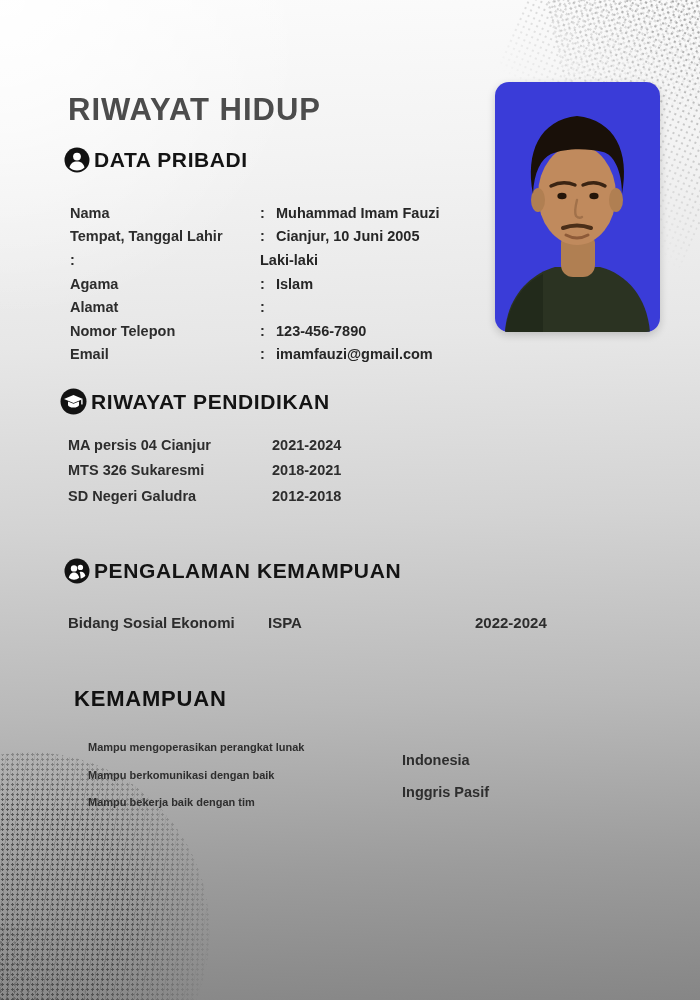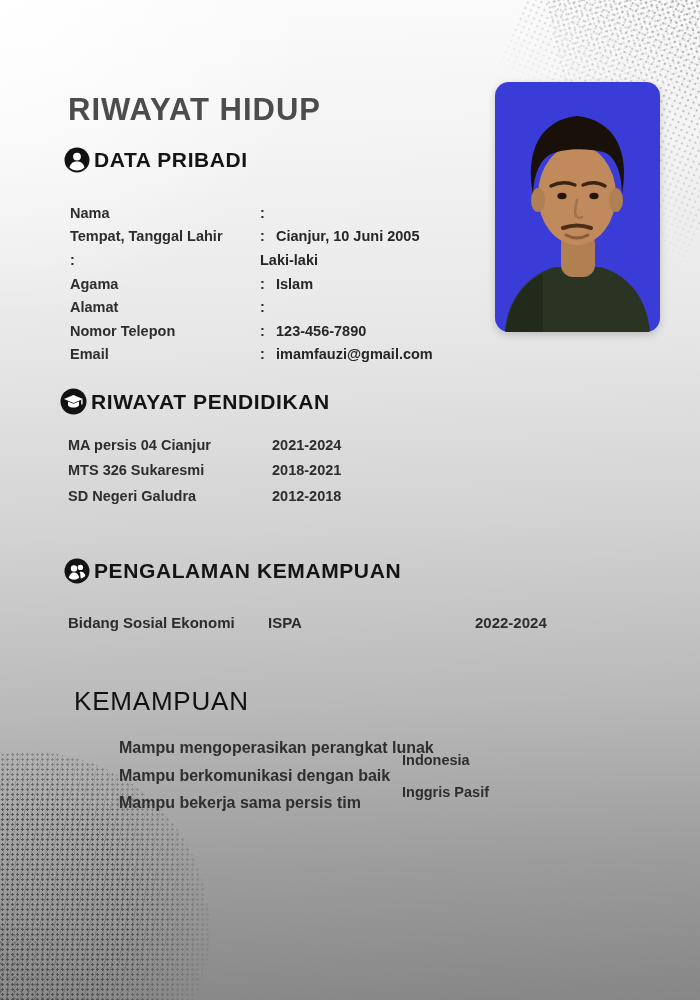--- a/index.html
+++ b/index.html
@@ -50,37 +50,37 @@
     position:absolute;left:68px;top:92px;
     font-size:31px;font-weight:800;color:#4c4c4c;letter-spacing:1px;
   }
   
   .sec-header{position:absolute;display:flex;align-items:center;gap:4px;}
   .sec-header .txt{font-size:21px;font-weight:800;color:#141414;letter-spacing:.6px;}
   .sec-header svg{display:block;}
   .hdr-personal{left:64px;top:147px;}
   .hdr-education{left:60px;top:388px;}
   .hdr-organization{left:64px;top:558px;}
-  .hdr-skills{position:absolute;left:74px;top:686px;font-size:26px;font-weight:400;color:#111;letter-spacing:.8px;}
+  .hdr-skills{position:absolute;left:74px;top:686px;font-size:22px;font-weight:700;color:#111;letter-spacing:.8px;}
   
   .personal-fields{position:absolute;left:52px;top:201px;width:420px;margin-left:18px;}
   .field-row{display:grid;grid-template-columns:190px 16px 1fr;height:23.6px;align-items:center;
     font-size:14.5px;color:#2d2d2d;font-weight:700;}
   .field-row .f-value{font-weight:700;color:#262626;white-space:nowrap;}
   
   .education-rows{position:absolute;left:68px;top:432px;width:350px;}
   .edu-row{display:grid;grid-template-columns:204px 1fr;height:25.5px;align-items:center;
     font-size:14.5px;color:#2d2d2d;font-weight:700;}
   
   .organization-rows{position:absolute;left:68px;top:610px;width:548px;}
   .org-row{display:grid;grid-template-columns:200px 207px 1fr;height:24px;align-items:center;
     font-size:15px;color:#2d2d2d;font-weight:700;}
   
   .skill-list{position:absolute;left:88px;top:734px;}
-  .skill-item{height:27.5px;line-height:27.5px;font-size:16px;color:#2e2e2e;font-weight:700;margin-left:31px;}
+  .skill-item{height:27.5px;line-height:27.5px;font-size:11px;color:#2e2e2e;font-weight:700;}
   .language-list{position:absolute;left:402px;top:744px;}
   .language-item{height:32px;line-height:32px;font-size:14.5px;color:#2e2e2e;font-weight:700;}
   
   .photo{
     position:absolute;left:495px;top:82px;width:165px;height:250px;border-radius:14px;
     overflow:hidden;box-shadow:0 3px 8px rgba(0,0,0,.18);
   }
   .photo svg{display:block;}
 </style>
 </head>
@@ -129,20 +129,21 @@
       <circle cx="13" cy="13" r="12.5" fill="#121212"></circle>
       <circle cx="13" cy="9.6" r="3.9" fill="#ffffff"></circle>
       <path d="M5.5,20.5 C6.5,16.2 9.4,14.6 13,14.6 C16.6,14.6 19.5,16.2 20.5,20.5 C18.6,22.4 15.9,23.5 13,23.5 C10.1,23.5 7.4,22.4 5.5,20.5 Z" fill="#ffffff"></path>
     </svg>
     <span class="txt">DATA PRIBADI</span>
   </div>
   <div class="personal-fields">
       <div class="field-row">
         <span class="f-label">Nama</span>
         <span class="f-sep">:</span>
+        <span class="f-value">Muhammad Imam Fauzi</span>
       </div>
       <div class="field-row">
         <span class="f-label">Tempat, Tanggal Lahir</span>
         <span class="f-sep">:</span>
         <span class="f-value">Cianjur, 10 Juni 2005</span>
       </div>
       <div class="field-row">
         <span class="f-sep">:</span>
         <span class="f-value">Laki-laki</span>
       </div>
@@ -206,20 +207,20 @@
         <span class="o-role">Bidang Sosial Ekonomi</span>
         <span class="o-name">ISPA</span>
         <span class="o-years">2022-2024</span>
       </div>
     </div>
 
   <div class="hdr-skills">KEMAMPUAN</div>
   <div class="skill-list">
       <div class="skill-item">Mampu mengoperasikan perangkat lunak</div>
       <div class="skill-item">Mampu berkomunikasi dengan baik</div>
-      <div class="skill-item">Mampu bekerja sama persis tim</div>
+      <div class="skill-item">Mampu bekerja baik dengan tim</div>
     </div>
   <div class="language-list">
       <div class="language-item">Indonesia</div>
       <div class="language-item">Inggris Pasif</div>
     </div>
 
 </div>
 
 </body></html>

